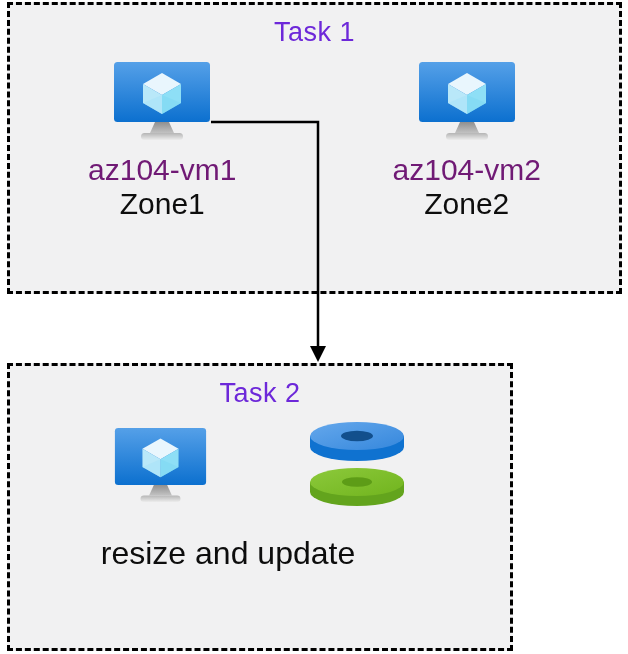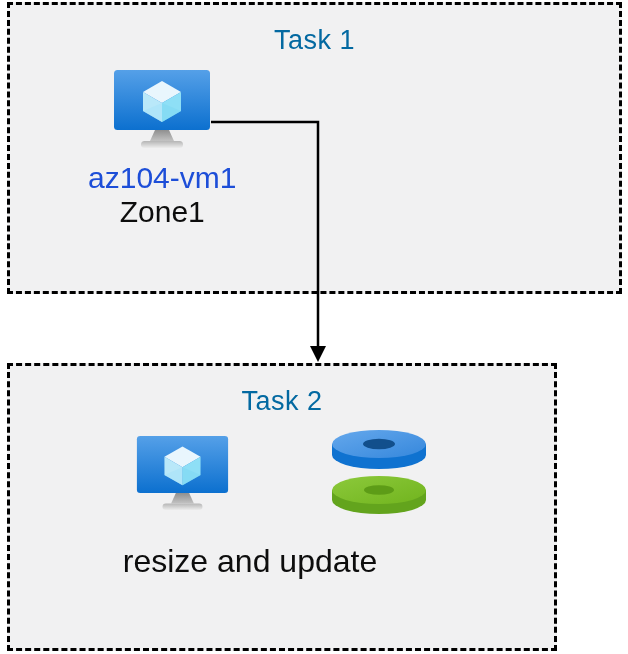--- a/index.html
+++ b/index.html
@@ -23,28 +23,28 @@
   }
   .task1-box {
     left: 7px;
     top: 2px;
     width: 615px;
     height: 292px;
   }
   .task2-box {
     left: 7px;
     top: 363px;
-    width: 550px;
+    width: 506px;
     height: 288px;
   }
   .task-title {
-    margin-top: 20px;
+    margin-top: 12px;
     text-align: center;
     font-size: 27px;
-    color: #0369a1;
+    color: #6d28d9;
     letter-spacing: 0.5px;
   }
   .vm-row {
     display: flex;
     flex-direction: row;
     margin-top: 14px;
   }
   .vm-group {
     width: 50%;
     display: flex;
@@ -52,21 +52,21 @@
     align-items: center;
   }
   .vm-icon-svg {
     width: 100px;
     height: 78px;
     display: block;
   }
   .vm-name {
     margin-top: 13px;
     font-size: 30px;
-    color: #1d4ed8;
+    color: #701a75;
     line-height: 1.12;
     text-align: center;
   }
   .vm-zone {
     font-size: 30px;
     color: #0d0d0d;
     line-height: 1.12;
     text-align: right;
   }
   .connector-svg {
@@ -149,20 +149,34 @@
           <polygon points="31,41 50,33 50,52" fill="#a9e3f8" opacity="0.6"></polygon>
           <polygon points="69,41 50,33 50,52" fill="#7ed8f3" opacity="0.6"></polygon>
 
           <polygon points="43,60 57,60 62,71 38,71" fill="url(#standGrad)"></polygon>
           <rect x="29" y="71" width="42" height="7" rx="3.5" fill="url(#baseGrad)"></rect>
         </svg>
         <div class="vm-name">az104-vm1</div>
         <div class="vm-zone">Zone1</div>
       </div>
 
+      <div class="vm-group">
+        <svg class="vm-icon-svg" viewBox="0 0 100 78">
+          <rect x="2" y="0" width="96" height="60" rx="3.5" fill="url(#screenGrad)"></rect>
+          <polygon points="50,11 69,22 50,33 31,22" fill="#e9f6fd"></polygon>
+          <polygon points="31,22 50,33 50,52 31,41" fill="#b9e8f9"></polygon>
+          <polygon points="69,22 50,33 50,52 69,41" fill="#8edff6"></polygon>
+          <polygon points="31,41 50,33 50,52" fill="#a9e3f8" opacity="0.6"></polygon>
+          <polygon points="69,41 50,33 50,52" fill="#7ed8f3" opacity="0.6"></polygon>
+          <polygon points="43,60 57,60 62,71 38,71" fill="url(#standGrad)"></polygon>
+          <rect x="29" y="71" width="42" height="7" rx="3.5" fill="url(#baseGrad)"></rect>
+        </svg>
+        <div class="vm-name">az104-vm2</div>
+        <div class="vm-zone">Zone2</div>
+      </div>
 
     </div>
   </div>
 
   <svg class="connector-svg">
     <polyline points="211,122 318,122 318,349" fill="none" stroke="#000000" stroke-width="2.5"></polyline>
     <polygon points="318,362 310,346 326,346" fill="#000000"></polygon>
   </svg>
 
   <div class="task-box task2-box">

